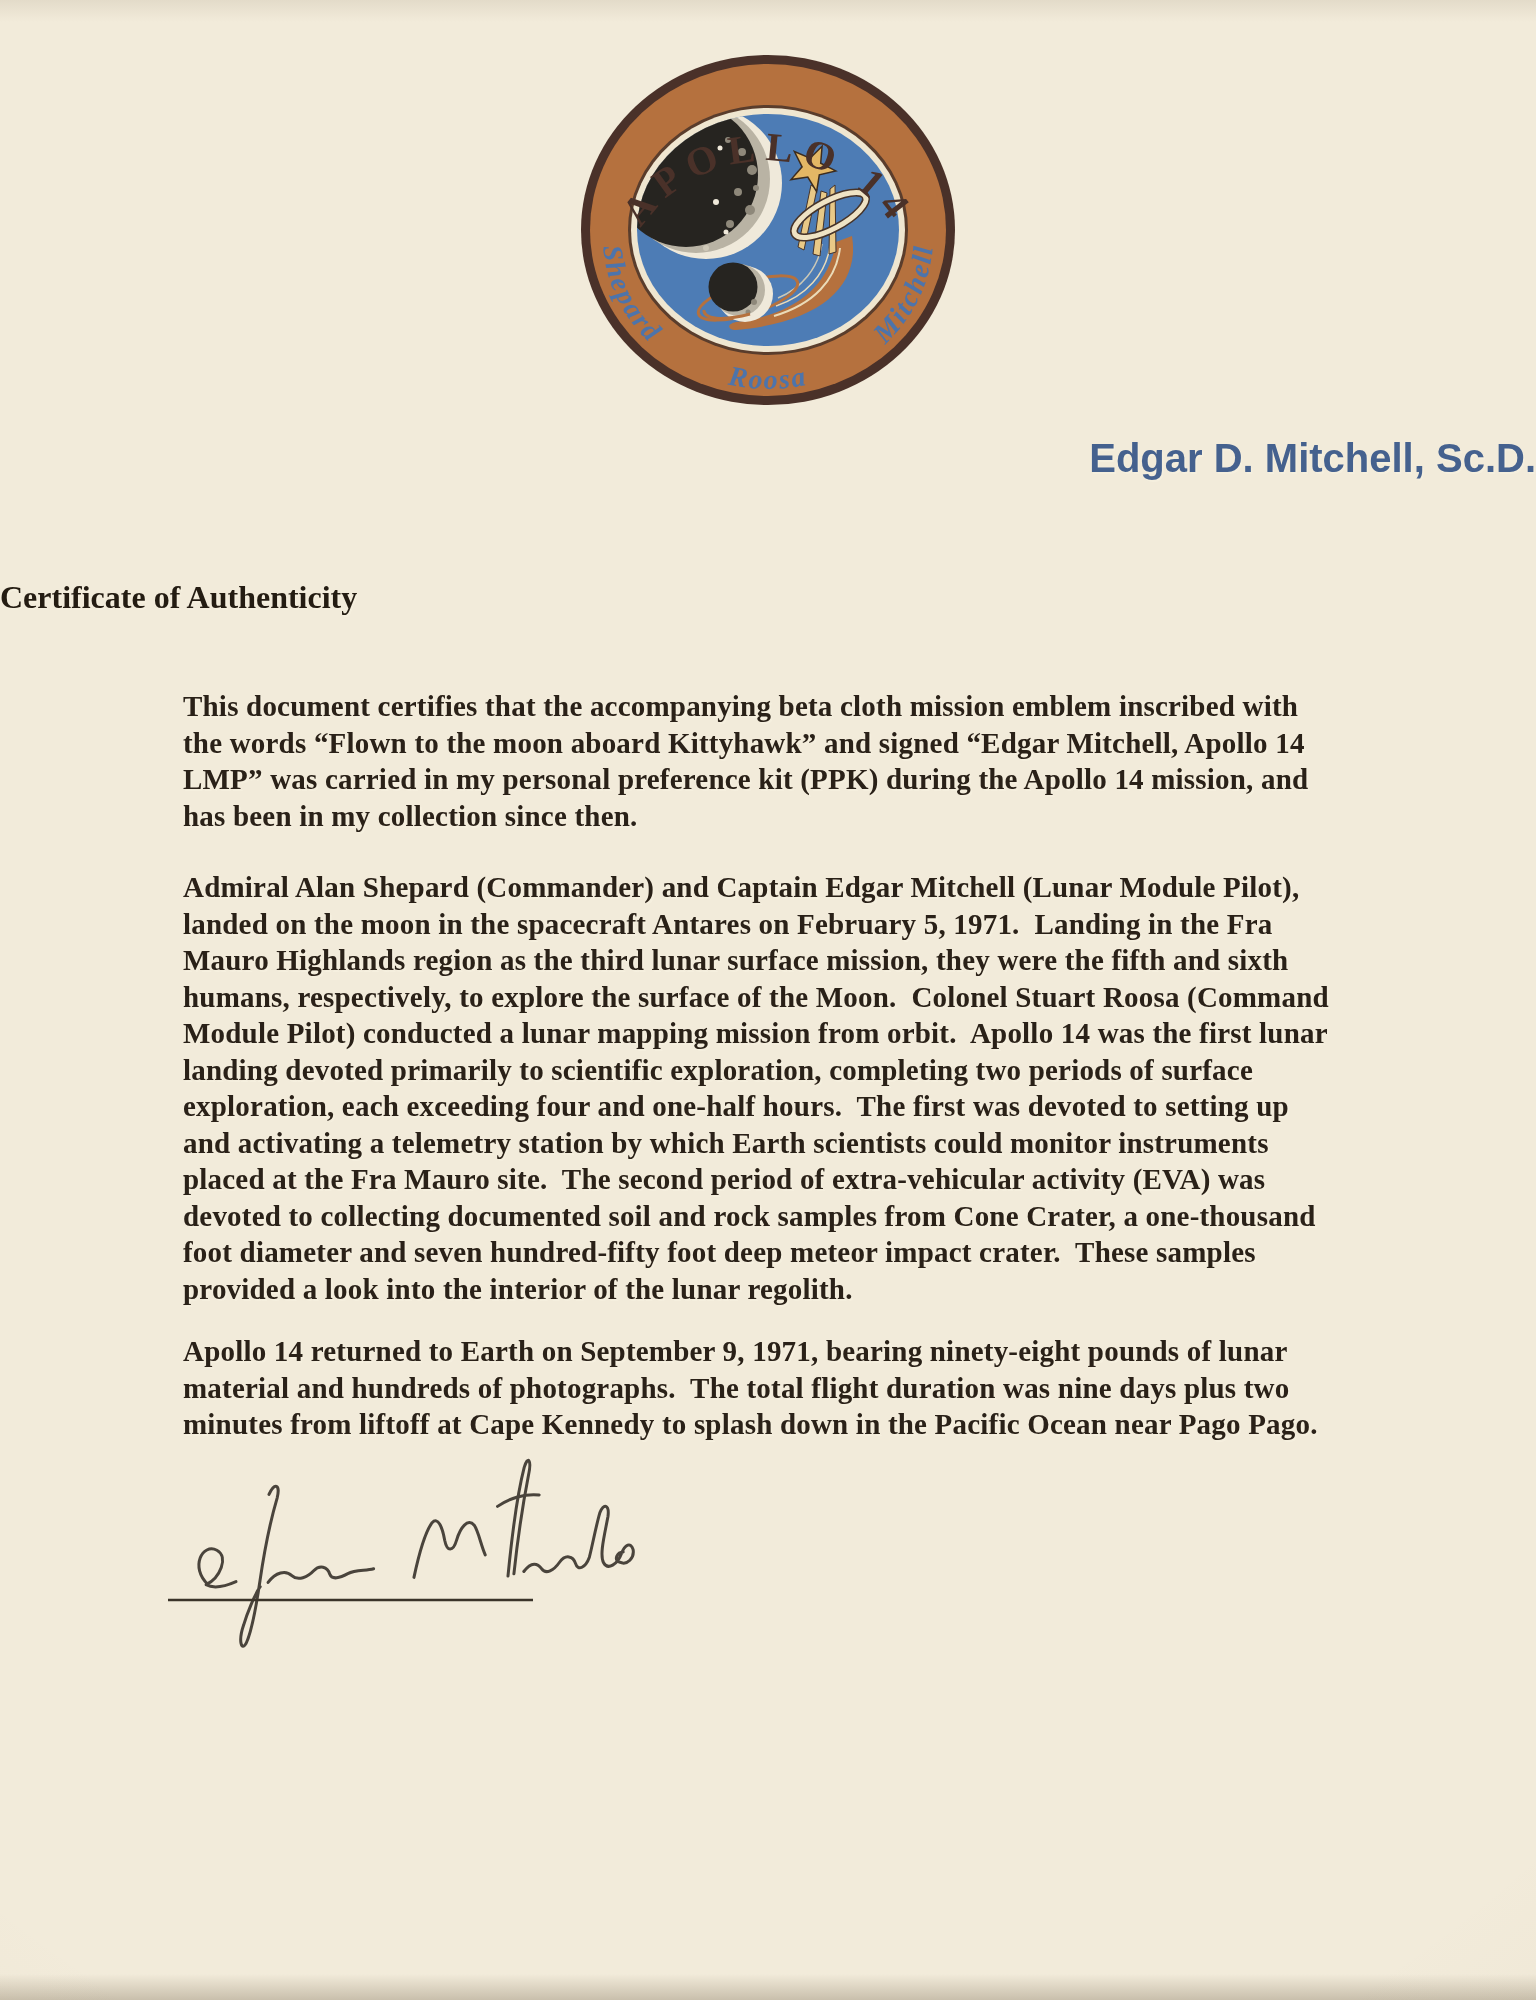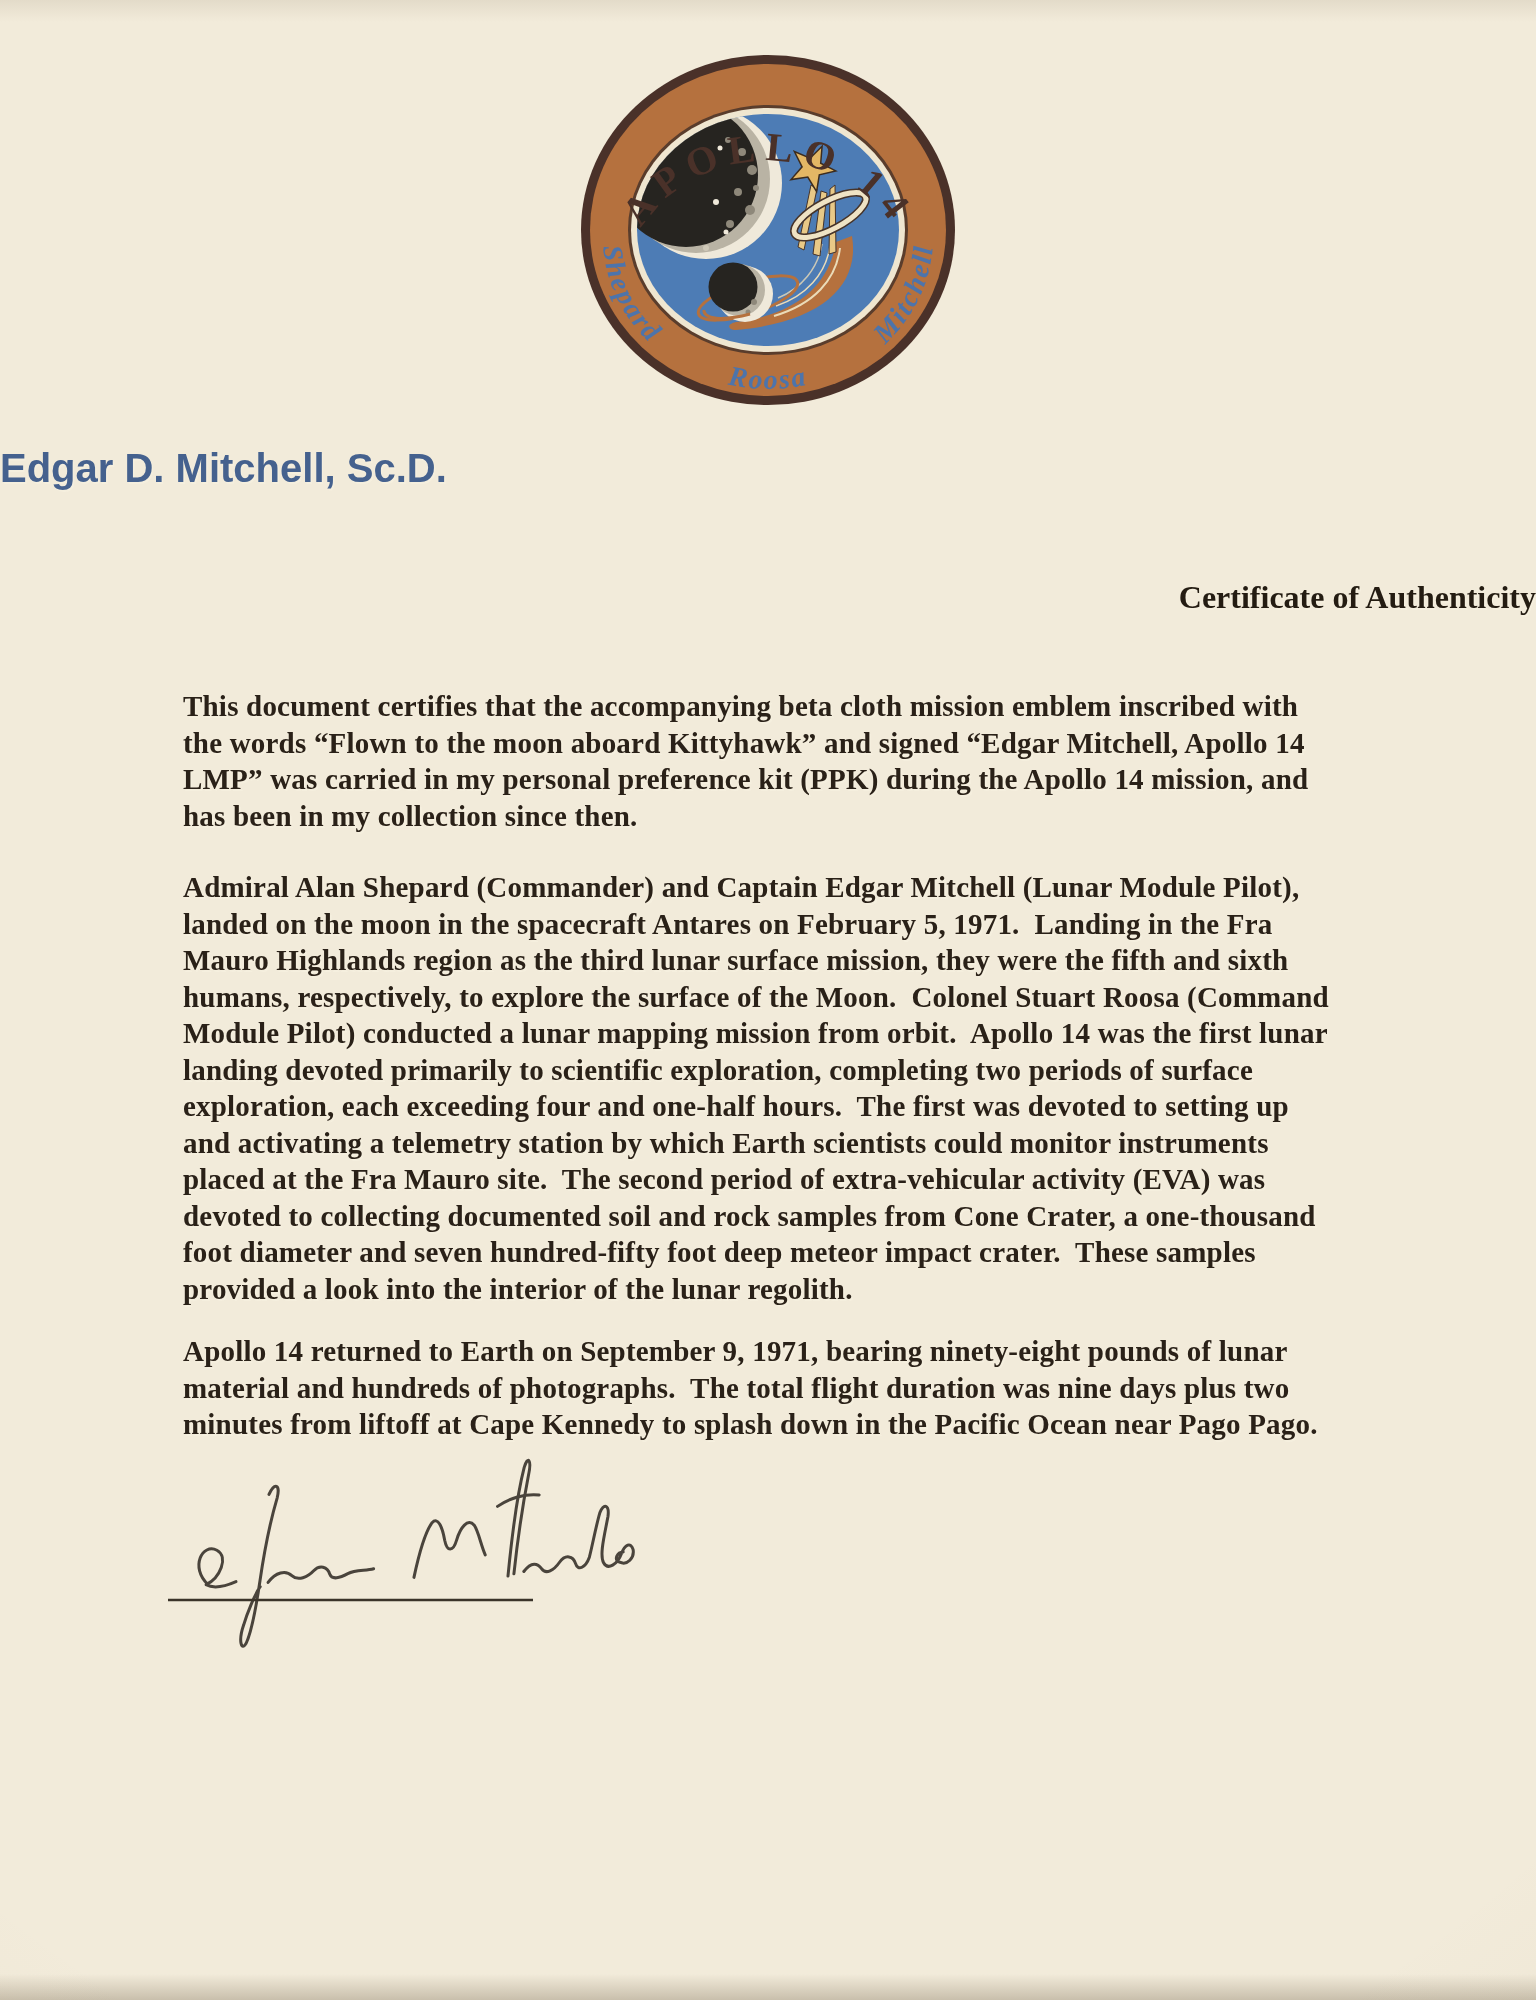--- a/index.html
+++ b/index.html
@@ -15,28 +15,27 @@
   .emblem{position:absolute;left:578px;top:52px;width:380px;height:356px;}
   .arc-title{
     font-family:"Liberation Serif","DejaVu Serif",serif;
     font-weight:bold;font-size:40px;letter-spacing:9px;
   }
   .arc-name{
     font-family:"Liberation Serif","DejaVu Serif",serif;
     font-style:italic;font-weight:bold;font-size:28px;letter-spacing:2px;
   }
   .name-title{
-    position:absolute;left:0;right:0;top:436px;text-align:left;
+    position:absolute;left:0;right:0;top:436px;text-align:right;
     font-family:"Liberation Sans","DejaVu Sans",sans-serif;
     font-weight:bold;font-size:40px;line-height:44px;color:#45618e;
     text-shadow:1.5px 1.5px 0 rgba(248,242,226,0.55);
-    margin-top:10px;
   }
   .doc-title{
-    position:absolute;left:0;right:0;top:579px;text-align:right;
+    position:absolute;left:0;right:16px;top:579px;text-align:left;
     font-weight:bold;font-size:32px;line-height:36px;color:#241c12;
     text-shadow:1.5px 1.5px 0 rgba(248,242,226,0.55);
   }
   .para{
     position:absolute;left:140px;width:1370px;
     font-weight:bold;font-size:29px;line-height:36.5px;color:#2a2118;
     white-space:pre;letter-spacing:0.2px;
     text-shadow:1.8px 1.8px 0 rgba(248,242,226,0.55);
     margin-left:43px;
   }

